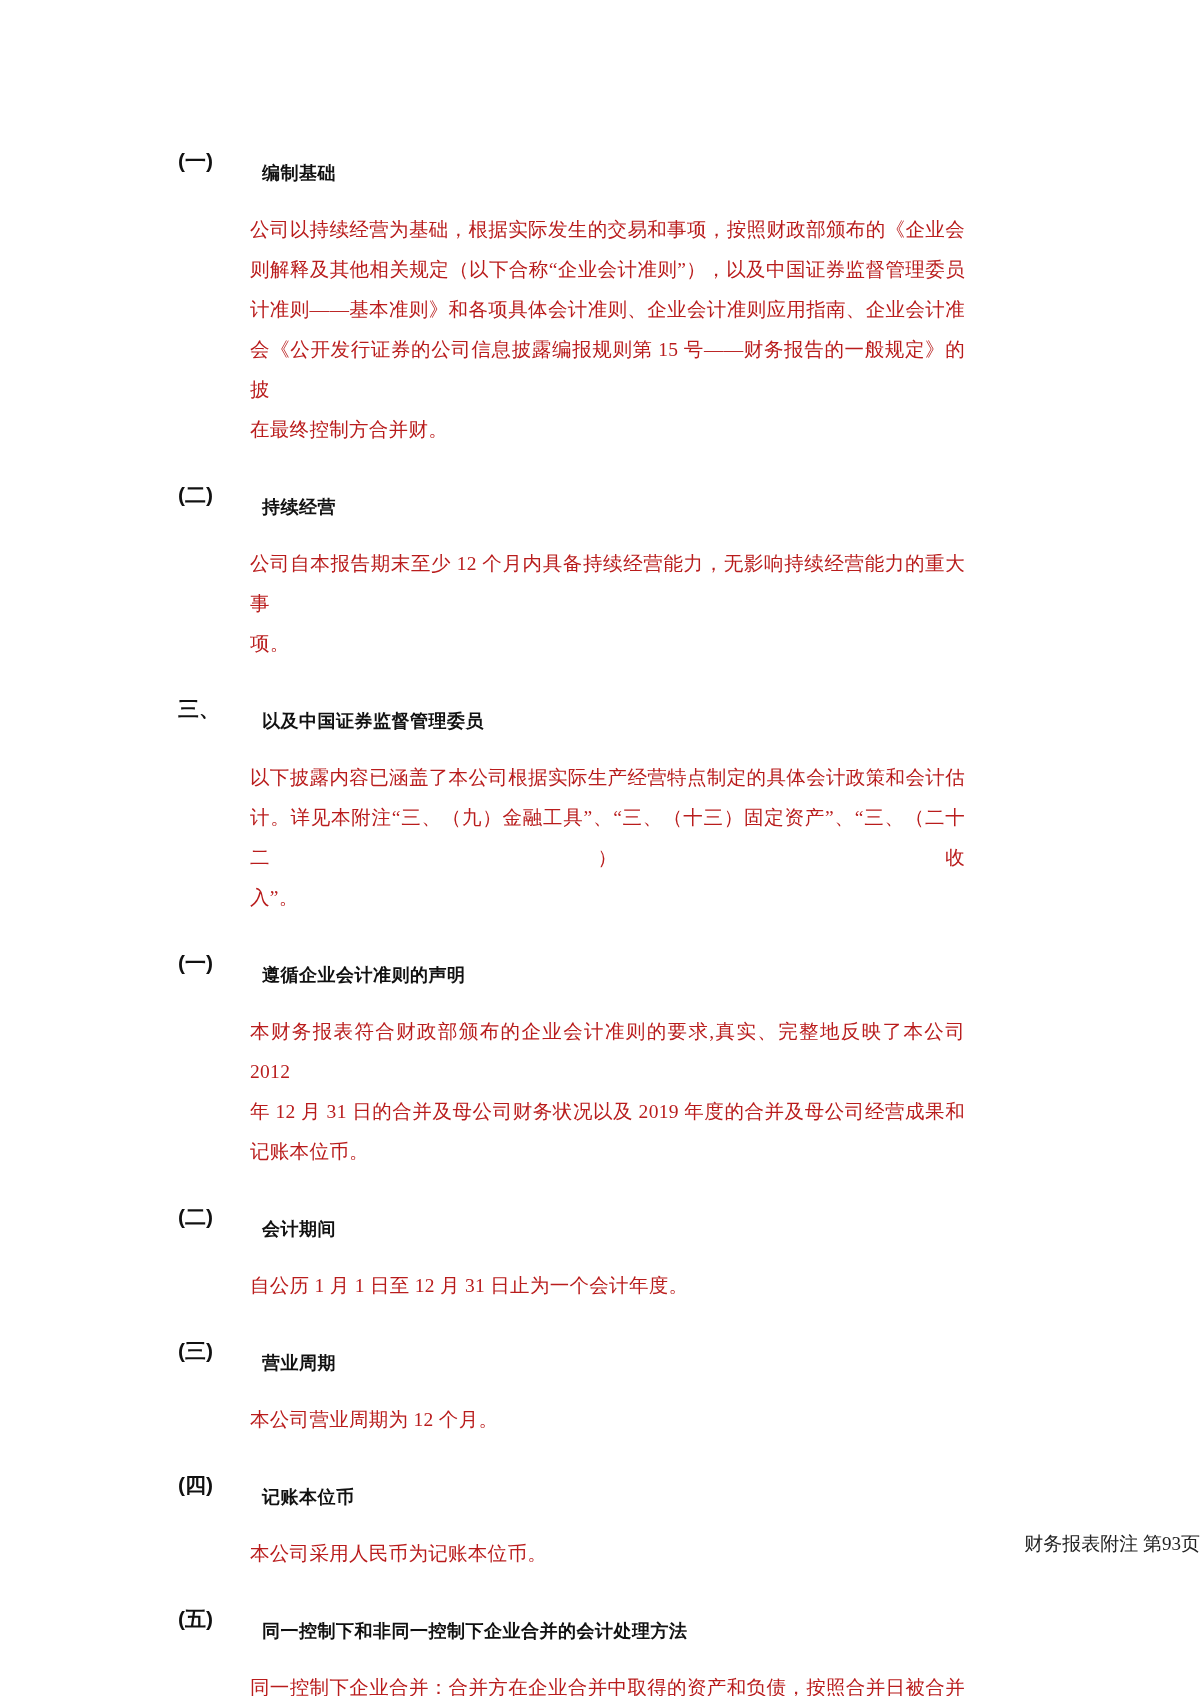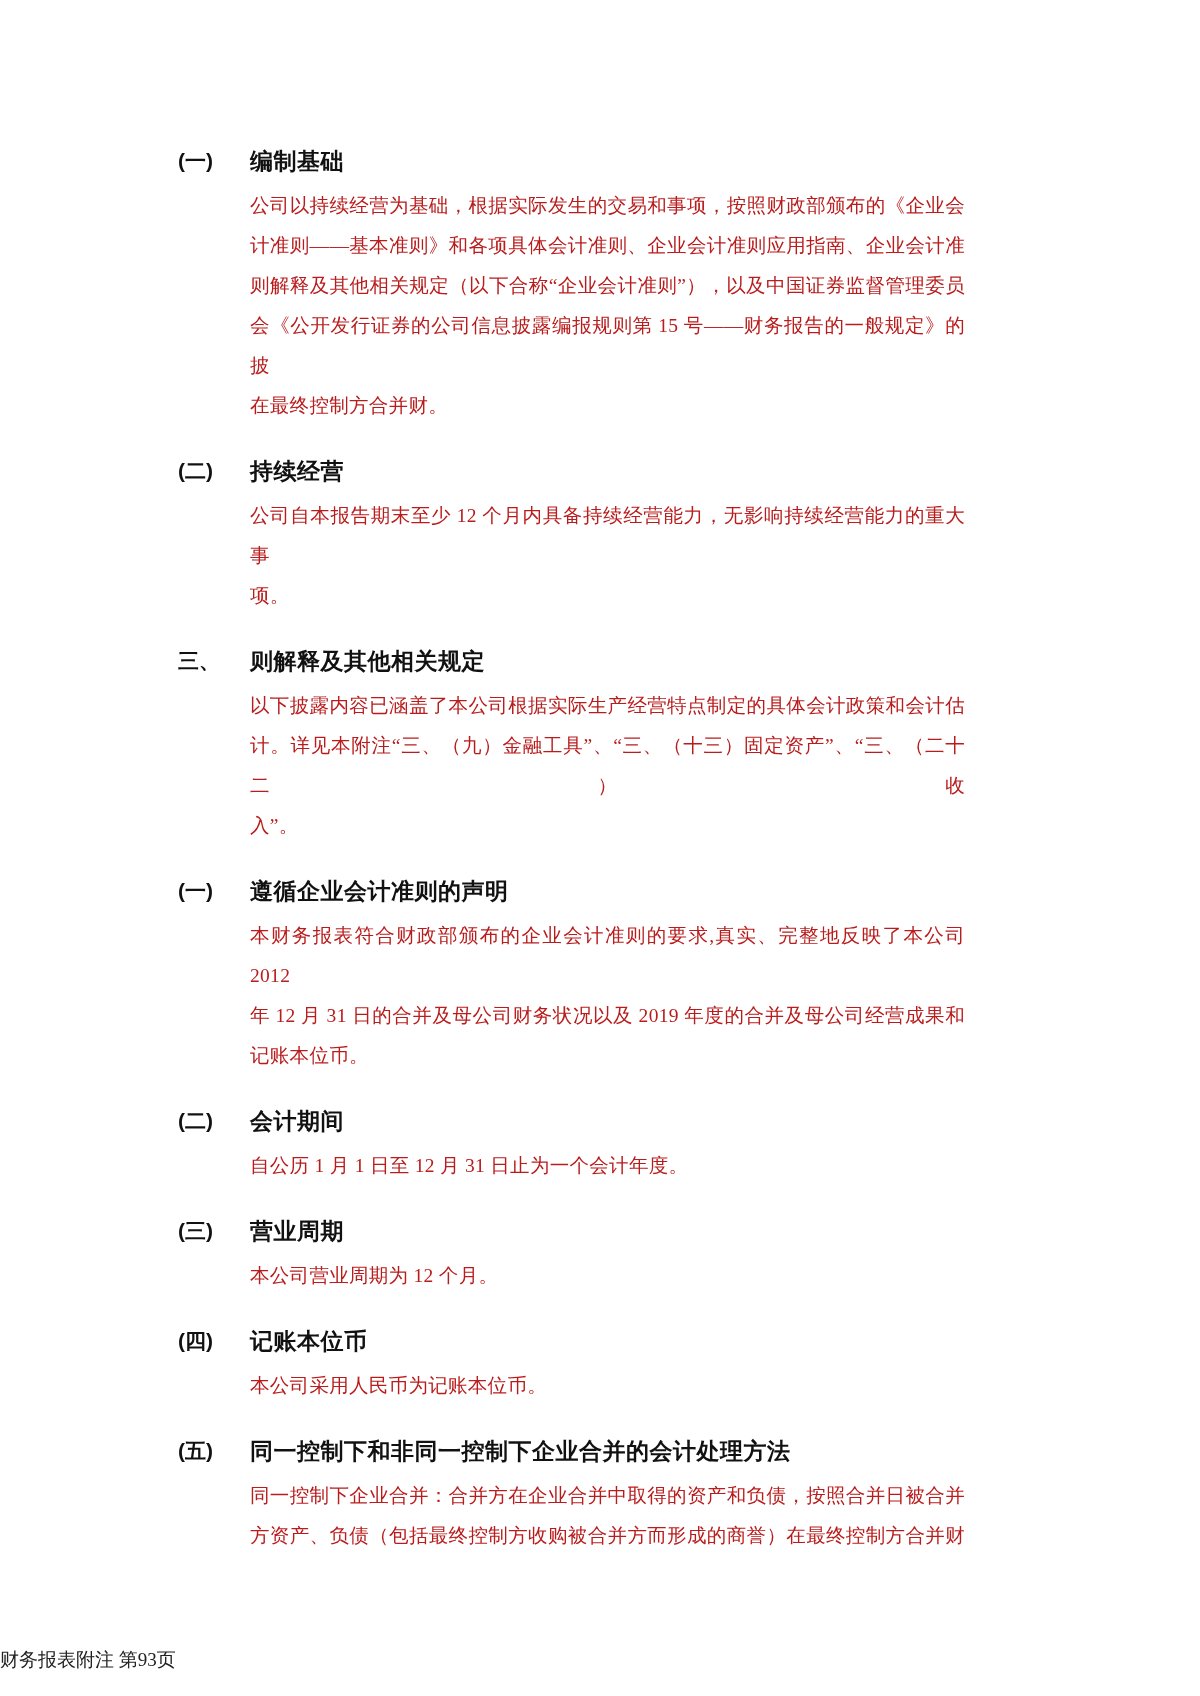--- a/index.html
+++ b/index.html
@@ -30,85 +30,85 @@
     font-family: "Liberation Sans", "DejaVu Sans", sans-serif;
     font-weight: bold;
     color: #111111;
   }
   .sec-label {
     width: 72px;
     flex: 0 0 72px;
     font-size: 21px;
   }
   .sec-title {
-    font-size: 23px;
-    margin: 0;
+    font-size: 18px;
+    margin: 12px;
     letter-spacing: 0.5px;
   }
   .sec-body {
     margin-left: 72px;
     width: 715px;
   }
   .ln {
     margin: 0;
     font-size: 19.5px;
     line-height: 40px;
     text-align: justify;
     text-align-last: justify;
     letter-spacing: 0.3px;
     color: #b91c1c;
   }
   .ln.last {
     text-align-last: left;
   }
   .page-footer {
     position: absolute;
-    top: 1647px;
+    top: 1531px;
     left: 0;
     right: 0;
-    text-align: left;
+    text-align: right;
     font-size: 19px;
     color: #222222;
     font-family: "Liberation Serif", "DejaVu Serif", serif;
   }
 </style>
 </head>
 <body>
 
 <div class="page">
 
   <div class="section">
     <div class="sec-head">
       <span class="sec-label">(一)</span>
       <h2 class="sec-title">编制基础</h2>
     </div>
     <div class="sec-body">
       <p class="ln">公司以持续经营为基础，根据实际发生的交易和事项，按照财政部颁布的《企业会</p>
+      <p class="ln">则解释及其他相关规定（以下合称“企业会计准则”），以及中国证券监督管理委员</p>
       <p class="ln">计准则——基本准则》和各项具体会计准则、企业会计准则应用指南、企业会计准</p>
-      <p class="ln">则解释及其他相关规定（以下合称“企业会计准则”），以及中国证券监督管理委员</p>
       <p class="ln">会《公开发行证券的公司信息披露编报规则第 15 号——财务报告的一般规定》的披</p>
       <p class="ln last">在最终控制方合并财。</p>
     </div>
   </div>
 
   <div class="section">
     <div class="sec-head">
       <span class="sec-label">(二)</span>
       <h2 class="sec-title">持续经营</h2>
     </div>
     <div class="sec-body">
       <p class="ln">公司自本报告期末至少 12 个月内具备持续经营能力，无影响持续经营能力的重大事</p>
       <p class="ln last">项。</p>
     </div>
   </div>
 
   <div class="section">
     <div class="sec-head">
       <span class="sec-label">三、</span>
-      <h2 class="sec-title">则解释及其他相关规定</h2>
+      <h2 class="sec-title">以及中国证券监督管理委员</h2>
     </div>
     <div class="sec-body">
       <p class="ln">以下披露内容已涵盖了本公司根据实际生产经营特点制定的具体会计政策和会计估</p>
       <p class="ln">计。详见本附注“三、（九）金融工具”、“三、（十三）固定资产”、“三、（二十二）收</p>
       <p class="ln last">入”。</p>
     </div>
   </div>
 
   <div class="section">
     <div class="sec-head">

